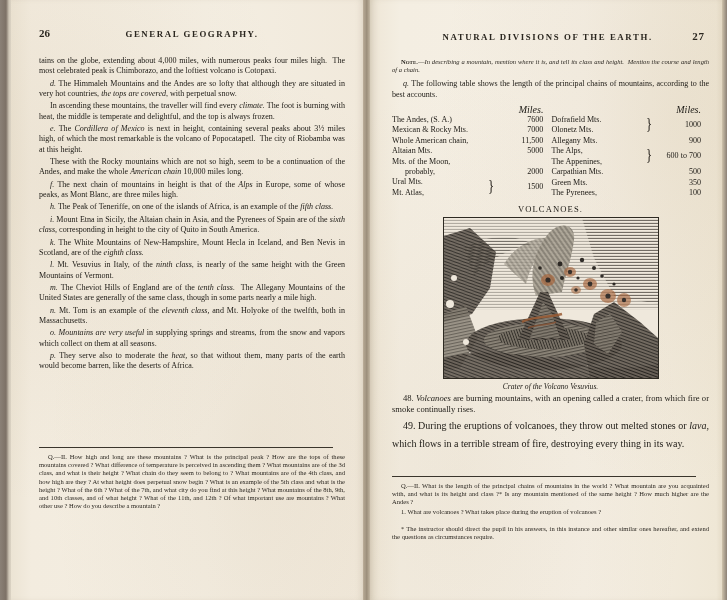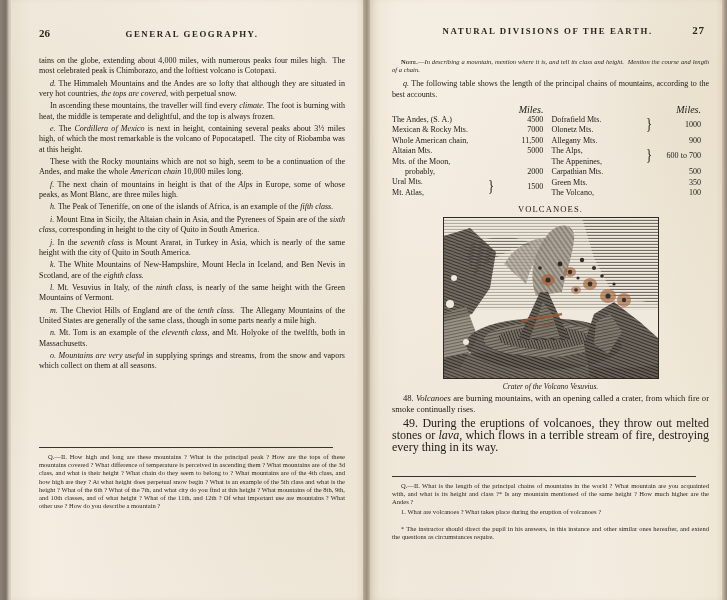--- a/index.html
+++ b/index.html
@@ -92,56 +92,56 @@
 
     <div class="col" style="top:54px;">
       <p class="body noind">tains on the globe, extending about 4,000 miles, with numerous peaks four miles high.&nbsp; The most celebrated peak is Chimborazo, and the loftiest volcano is Cotopaxi.</p>
       <p class="body"><i>d.</i> The Himmaleh Mountains and the Andes are so lofty that although they are situated in very hot countries, <i>the tops are covered</i>, with perpetual snow.</p>
       <p class="body">In ascending these mountains, the traveller will find every <i>climate.</i> The foot is burning with heat, the middle is temperate and delightful, and the top is always frozen.</p>
       <p class="body"><i>e.</i> The <i>Cordillera of Mexico</i> is next in height, containing several peaks about 3½ miles high, of which the most remarkable is the volcano of Popocatapetl.&nbsp; The city of Riobamba was at this height.</p>
       <p class="body">These with the Rocky mountains which are not so high, seem to be a continuation of the Andes, and make the whole <i>American chain</i> 10,000 miles long.</p>
       <p class="body"><i>f.</i> The next chain of mountains in height is that of the <i>Alps</i> in Europe, some of whose peaks, as Mont Blanc, are three miles high.</p>
       <p class="body"><i>h.</i> The Peak of Teneriffe, on one of the islands of Africa, is an example of the <i>fifth class.</i></p>
       <p class="body"><i>i.</i> Mount Etna in Sicily, the Altaian chain in Asia, and the Pyrenees of Spain are of the <i>sixth class,</i> corresponding in height to the city of Quito in South America.</p>
-      <p class="body"><i>j.</i> In the <i>seventh class</i> is Mount Ararat, in Turkey in Asia, which is nearly of the same height with the city of Quito in South America.</p>
       <p class="body"><i>k.</i> The White Mountains of New-Hampshire, Mount Hecla in Iceland, and Ben Nevis in Scotland, are of the <i>eighth class.</i></p>
       <p class="body"><i>l.</i> Mt. Vesuvius in Italy, of the <i>ninth class</i>, is nearly of the same height with the Green Mountains of Vermont.</p>
       <p class="body"><i>m.</i> The Cheviot Hills of England are of the <i>tenth class.</i>&nbsp; The Allegany Mountains of the United States are generally of the same class, though in some parts nearly a mile high.</p>
       <p class="body"><i>n.</i> Mt. Tom is an example of the <i>eleventh class,</i> and Mt. Holyoke of the twelfth, both in Massachusetts.</p>
       <p class="body"><i>o. Mountains are very useful</i> in supplying springs and streams, from the snow and vapors which collect on them at all seasons.</p>
+      <p class="body"><i>p.</i> They serve also to moderate the <i>heat,</i> so that without them, many parts of the earth would become barren, like the deserts of Africa.</p>
     </div>
 
     <div class="col" style="top:441px;">
       <div class="rule short"></div>
       <p class="qz">Q.—II. How high and long are these mountains ?  What is the principal peak ?  How are the tops of these mountains covered ?  What difference of temperature is perceived in ascending them ?  What mountains are of the 3d class, and what is their height ?  What chain do they seem to belong to ?  What mountains are of the 4th class, and how high are they ?  At what height does perpetual snow begin ?  What is an example of the 5th class and what is the height ?  What of the 6th ?  What of the 7th, and what city do you find at this height ?  What mountains of the 8th, 9th, and 10th classes, and of what height ?  What of the 11th, and 12th ?  Of what important use are mountains ?  What other use ?  How do you describe a mountain ?</p>
     </div>
   </div>
 
   <div class="gutter"></div>
 
   <div class="page page-right">
-    <div class="col" style="top:24px;left:22px;right:22px;">
+    <div class="col" style="top:30px;left:22px;right:22px;">
       <div class="hdr">
         <span style="width:11px"></span>
         <span class="run-head">NATURAL DIVISIONS OF THE EARTH.</span>
         <span class="folio-r">27</span>
       </div>
     </div>
 
     <div class="col" style="top:58px;left:22px;right:18px;">
       <p class="qz noind" style="text-indent:9px;"><span style="font-variant:small-caps;font-weight:600;">Note.</span>—<i>In describing a mountain, mention where it is, and tell its class and height.&nbsp; Mention the course and length of a chain.</i></p>
       <p class="body" style="margin-top:5px;"><i>q.</i> The following table shows the length of the principal chains of mountains, according to the best accounts.</p>
 
       <div class="tbl">
 
         <div class="tcol left">
           <div class="milehdr">Miles.</div>
           <div class="trow">
             <span class="tname">The Andes, (S. A.)</span>
-            <span class="tval">4500</span>
+            <span class="tval">7600</span>
           </div>
           <div class="trow">
             <span class="tname">Mexican &amp; Rocky Mts.</span>
             <span class="tval">7000</span>
           </div>
           <div class="trow">
             <span class="tname">Whole American chain,</span>
             <span class="tval">11,500</span>
           </div>
           <div class="trow">
@@ -196,21 +196,21 @@
           </div>
           <div class="trow">
             <span class="tname">Carpathian Mts.</span>
             <span class="tval">500</span>
           </div>
           <div class="trow">
             <span class="tname">Green Mts.</span>
             <span class="tval">350</span>
           </div>
           <div class="trow">
-            <span class="tname">The Volcano,</span>
+            <span class="tname">The Pyrenees,</span>
             <span class="tval">100</span>
           </div>
         </div>
       </div>
 
       <div class="volc-title">VOLCANOES.</div>
 
       <div class="figwrap">
         <svg class="fig" width="214" height="160" viewBox="0 0 214 160">
           <defs>
@@ -293,21 +293,21 @@
             <circle cx="10" cy="60" r="3" fill="#efe8dc"></circle>
             <circle cx="6" cy="86" r="4" fill="#efe8dc"></circle>
             <circle cx="22" cy="124" r="3" fill="#efe8dc"></circle>
           </g>
         </svg>
       </div>
 
       <div class="figcap">Crater of the Volcano Vesuvius.</div>
 
       <p class="body" style="font-size:8.6px;line-height:11.4px;">48. <i>Volcanoes</i> are burning mountains, with an opening called a crater, from which fire or smoke continually rises.</p>
-      <p class="body" style="font-size:12px;line-height:12px;">49. During the eruptions of volcanoes, they throw out melted stones or <i>lava,</i> which flows in a terrible stream of fire, destroying every thing in its way.</p>
+      <p class="body" style="font-size:10px;line-height:18px;">49. During the eruptions of volcanoes, they throw out melted stones or <i>lava,</i> which flows in a terrible stream of fire, destroying every thing in its way.</p>
     </div>
 
     <div class="col" style="top:470px;left:22px;right:18px;">
       <div class="rule short"></div>
       <p class="qz">Q.—II. What is the length of the principal chains of mountains in the world ?  What mountain are you acquainted with, and what is its height and class ?*  Is any mountain mentioned of the same height ?  How much higher are the Andes ?</p>
       <p class="qz" style="margin-top:1px;">1. What are volcanoes ?  What takes place during the eruption of volcanoes ?</p>
       <p class="qz" style="margin-top:9px;">* The instructor should direct the pupil in his answers, in this instance and other similar ones hereafter, and extend the questions as circumstances require.</p>
     </div>
   </div>
 

